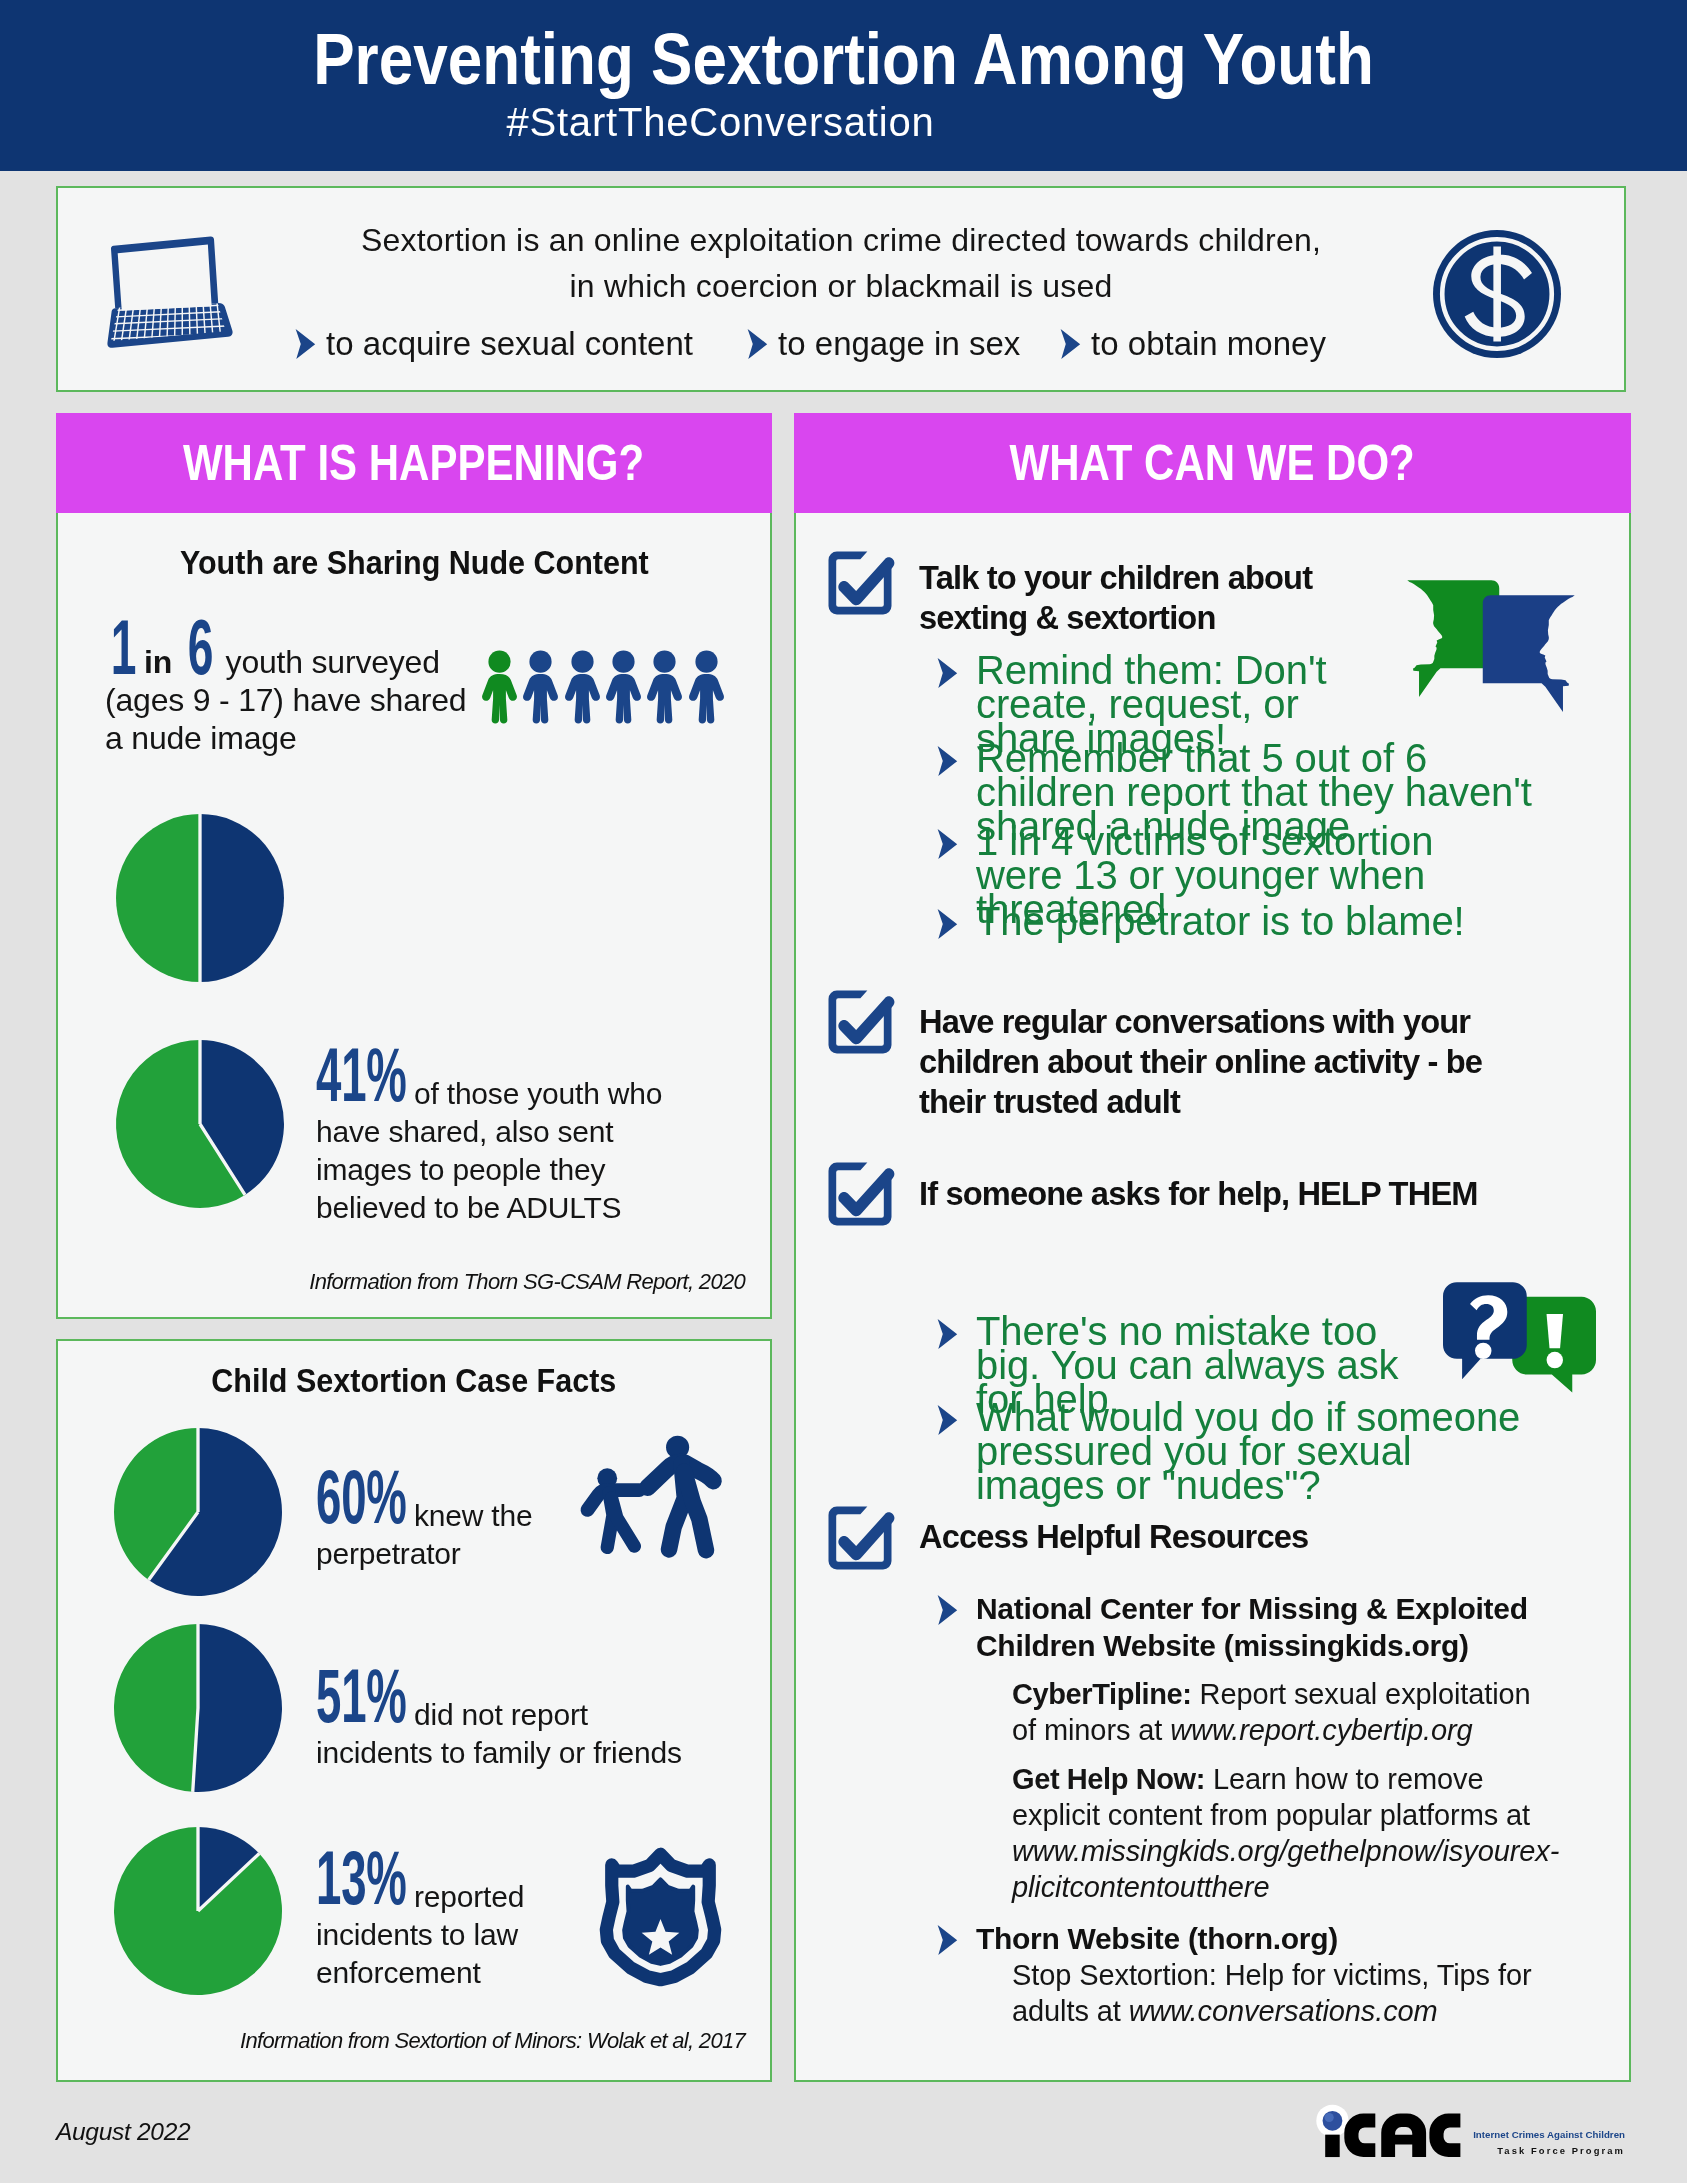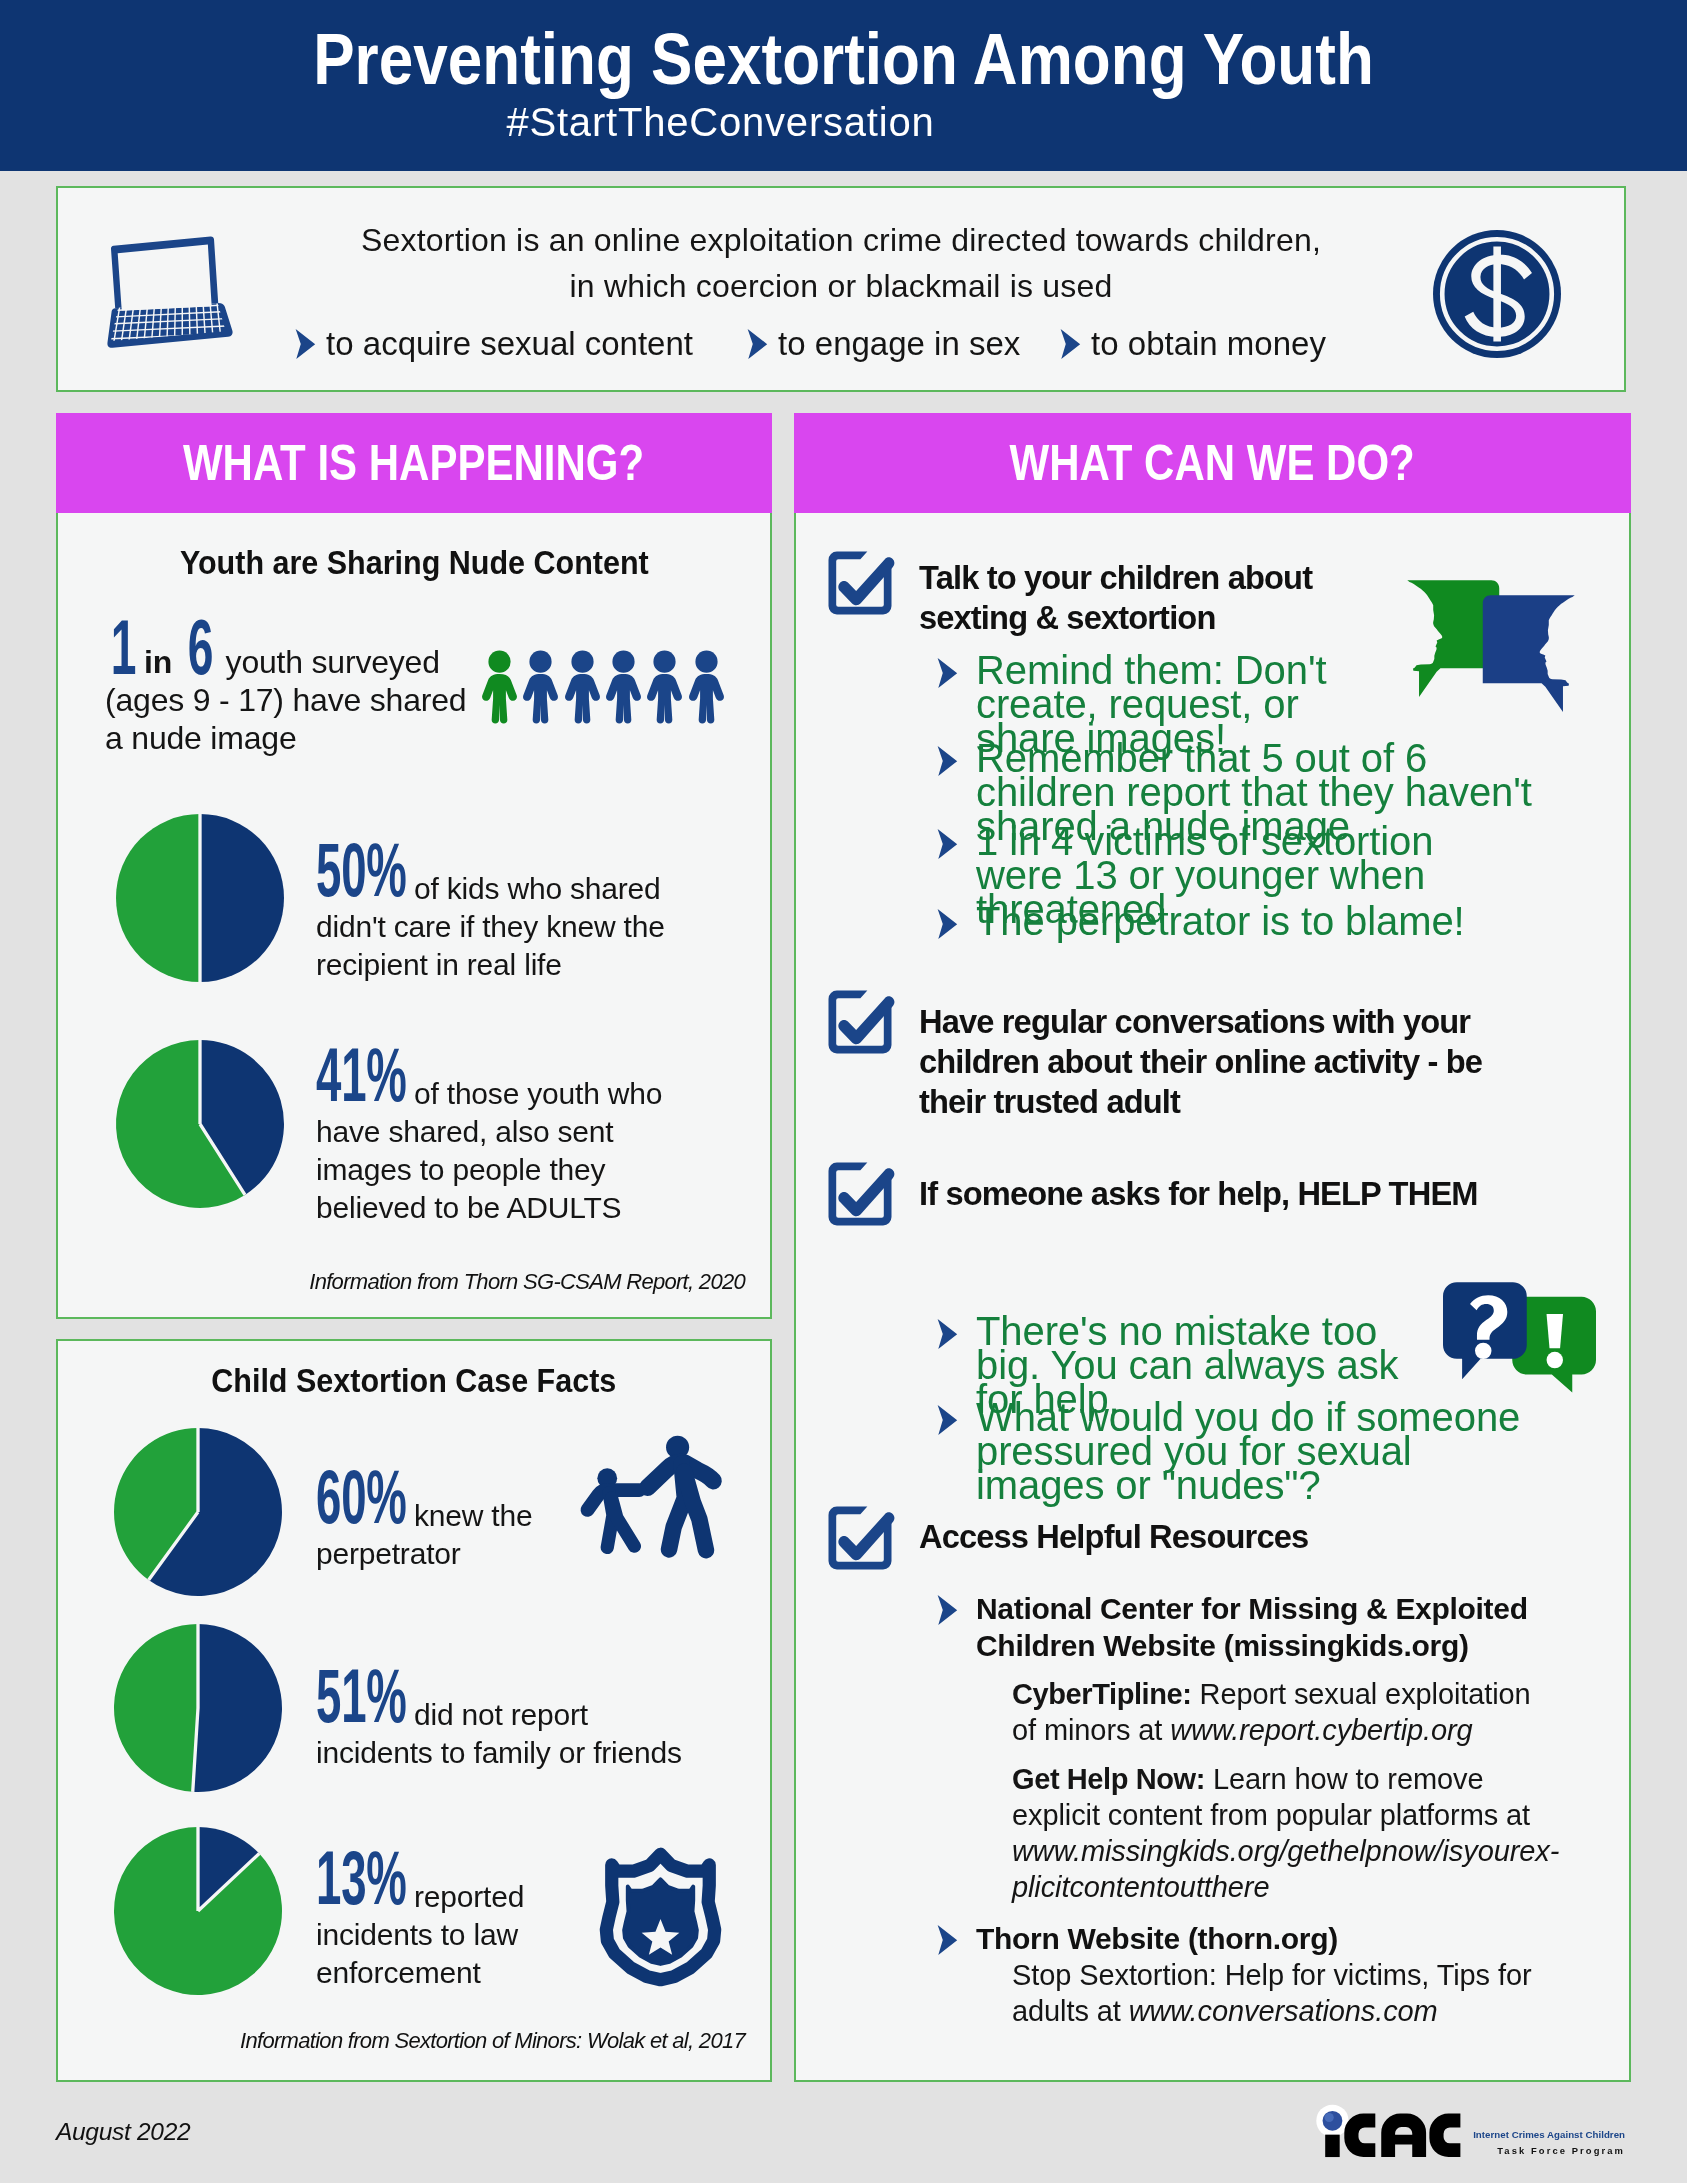--- a/index.html
+++ b/index.html
@@ -139,21 +139,20 @@
 <svg style="left:207px;top:0px;width:37px;height:78px;position:absolute" viewBox="0 0 60 118">
         <circle cx="30" cy="18" r="18" fill="#1b4589"></circle>
         <path d="M30 38 C20.5 38 14.3 41.2 11.6 47.8 L2.3 71.8 C0.4 76.6 3.1 81.3 8.0 81.3 C11.4 81.3 13.8 79.5 15.0 76.3 L19.6 64.4 L19.6 78.2 L17.3 112.0 C17.1 115.4 19.6 118 23.2 118 C26.7 118 29.2 115.5 29.3 112.0 L30 88.0 L30.7 112.0 C30.8 115.5 33.3 118 36.8 118 C40.4 118 42.9 115.4 42.7 112.0 L40.4 78.2 L40.4 64.4 L45.0 76.3 C46.2 79.5 48.6 81.3 52.0 81.3 C56.9 81.3 59.6 76.6 57.7 71.8 L48.4 47.8 C45.7 41.2 39.5 38 30 38 Z" fill="#1b4589"></path>
       </svg>
 </div>
 <svg class="pie" style="left:116px;top:814px;width:168px;height:168px" viewBox="176 1231 254 254">
       <path d="M 303.00 1358.00 L 303.00 1485.00 A 127.00 127.00 0 0 1 303.00 1231.00 Z" fill="#22a13a"></path>
       <path d="M 303.00 1358.00 L 303.00 1231.00 A 127.00 127.00 0 0 1 303.00 1485.00 Z" fill="#0e3572"></path>
       <path d="M 303.00 1358.00 L 303.00 1231.00 M 303.00 1358.00 L 303.00 1485.00" stroke="#f5f6f6" stroke-width="5" fill="none"></path>
     </svg>
-<div class="fact" style="left:316px;top:870px;width:360px"><span class="pcw"><span class="pc">50%</span></span><span>of kids who shared didn't care if they knew the recipient in real life</span></div>
 <svg class="pie" style="left:116px;top:1040px;width:168px;height:168px" viewBox="176 1573 254 254">
       <path d="M 303.00 1700.00 L 371.05 1807.23 A 127.00 127.00 0 1 1 303.00 1573.00 Z" fill="#22a13a"></path>
       <path d="M 303.00 1700.00 L 303.00 1573.00 A 127.00 127.00 0 0 1 371.05 1807.23 Z" fill="#0e3572"></path>
       <path d="M 303.00 1700.00 L 303.00 1573.00 M 303.00 1700.00 L 371.05 1807.23" stroke="#f5f6f6" stroke-width="5" fill="none"></path>
     </svg>
 <div class="fact" style="left:316px;top:1075px;width:360px"><span class="pcw"><span class="pc">41%</span></span><span>of those youth who have shared, also sent images to people they believed to be ADULTS</span></div>
 <div class="src" style="left:0;top:1271px;width:745px">Information from Thorn SG-CSAM Report, 2020</div>
 <div class="panel" style="left:56px;top:1339px;width:716px;height:743px"></div>
 <div class="ptitle" style="left:56px;top:1363px;width:716px"><span>Child Sextortion Case Facts</span></div>
 <svg class="pie" style="left:114px;top:1428px;width:168px;height:168px" viewBox="173 2159 254 254">

